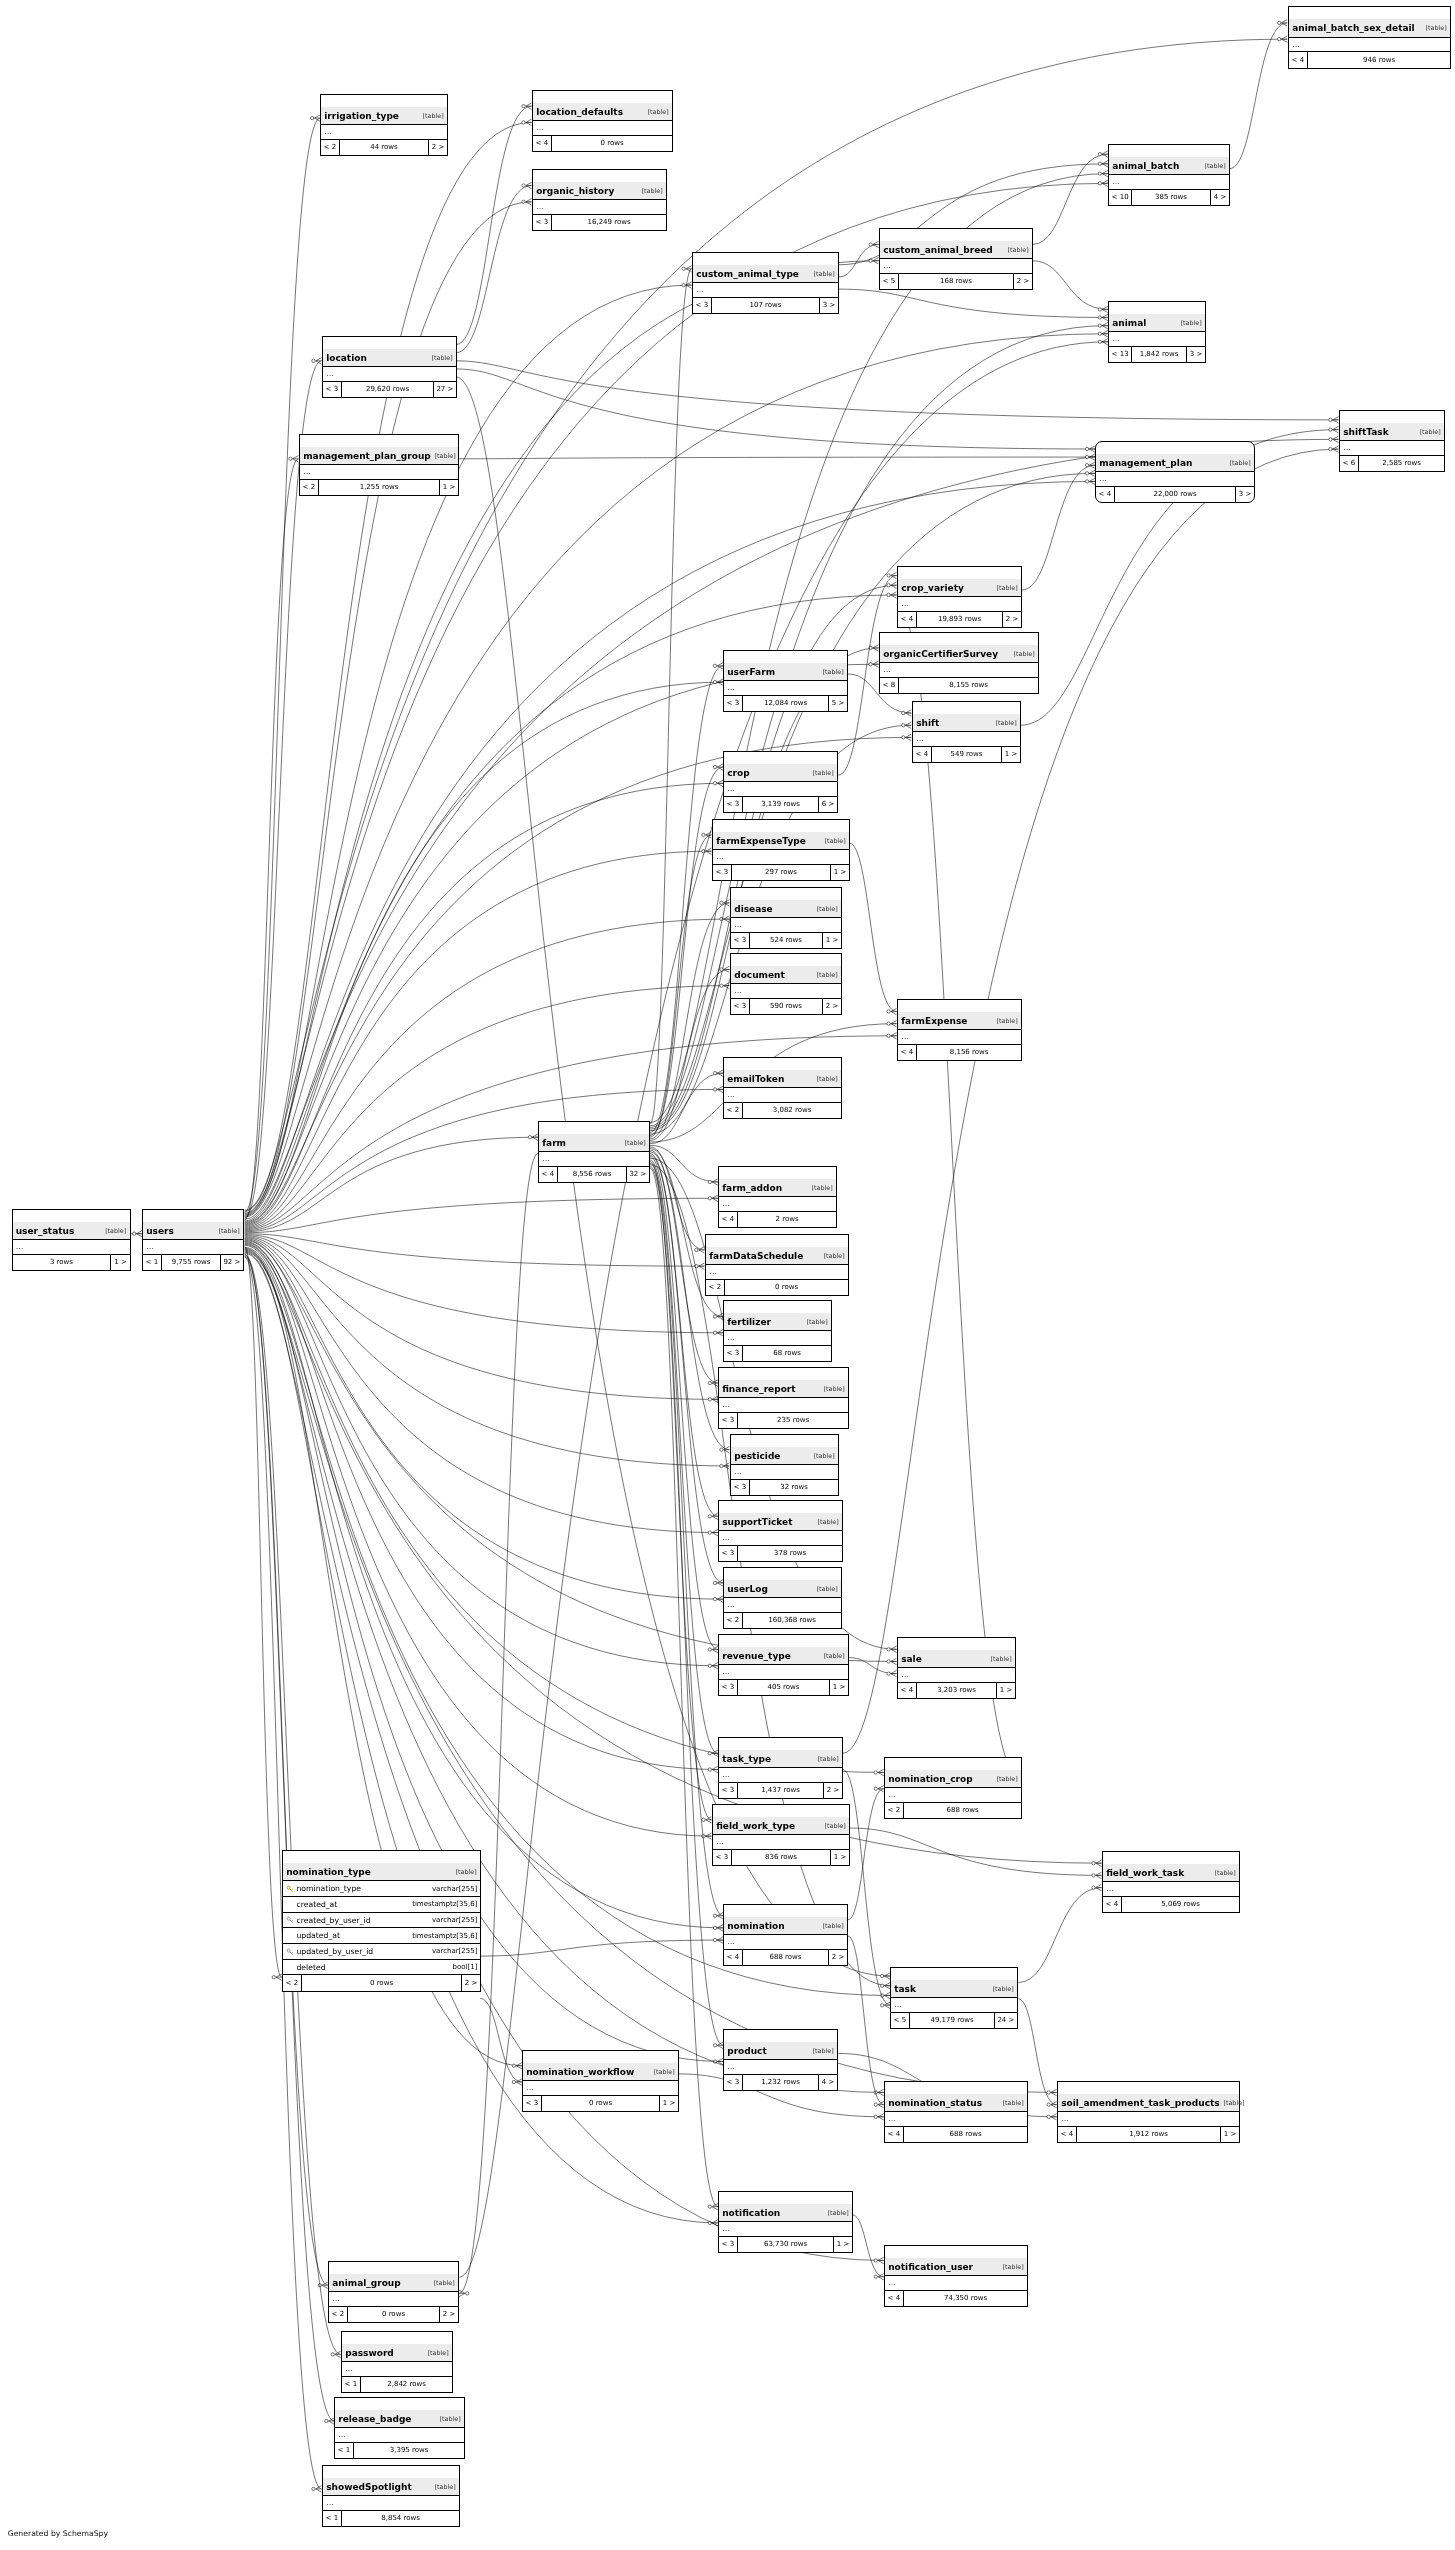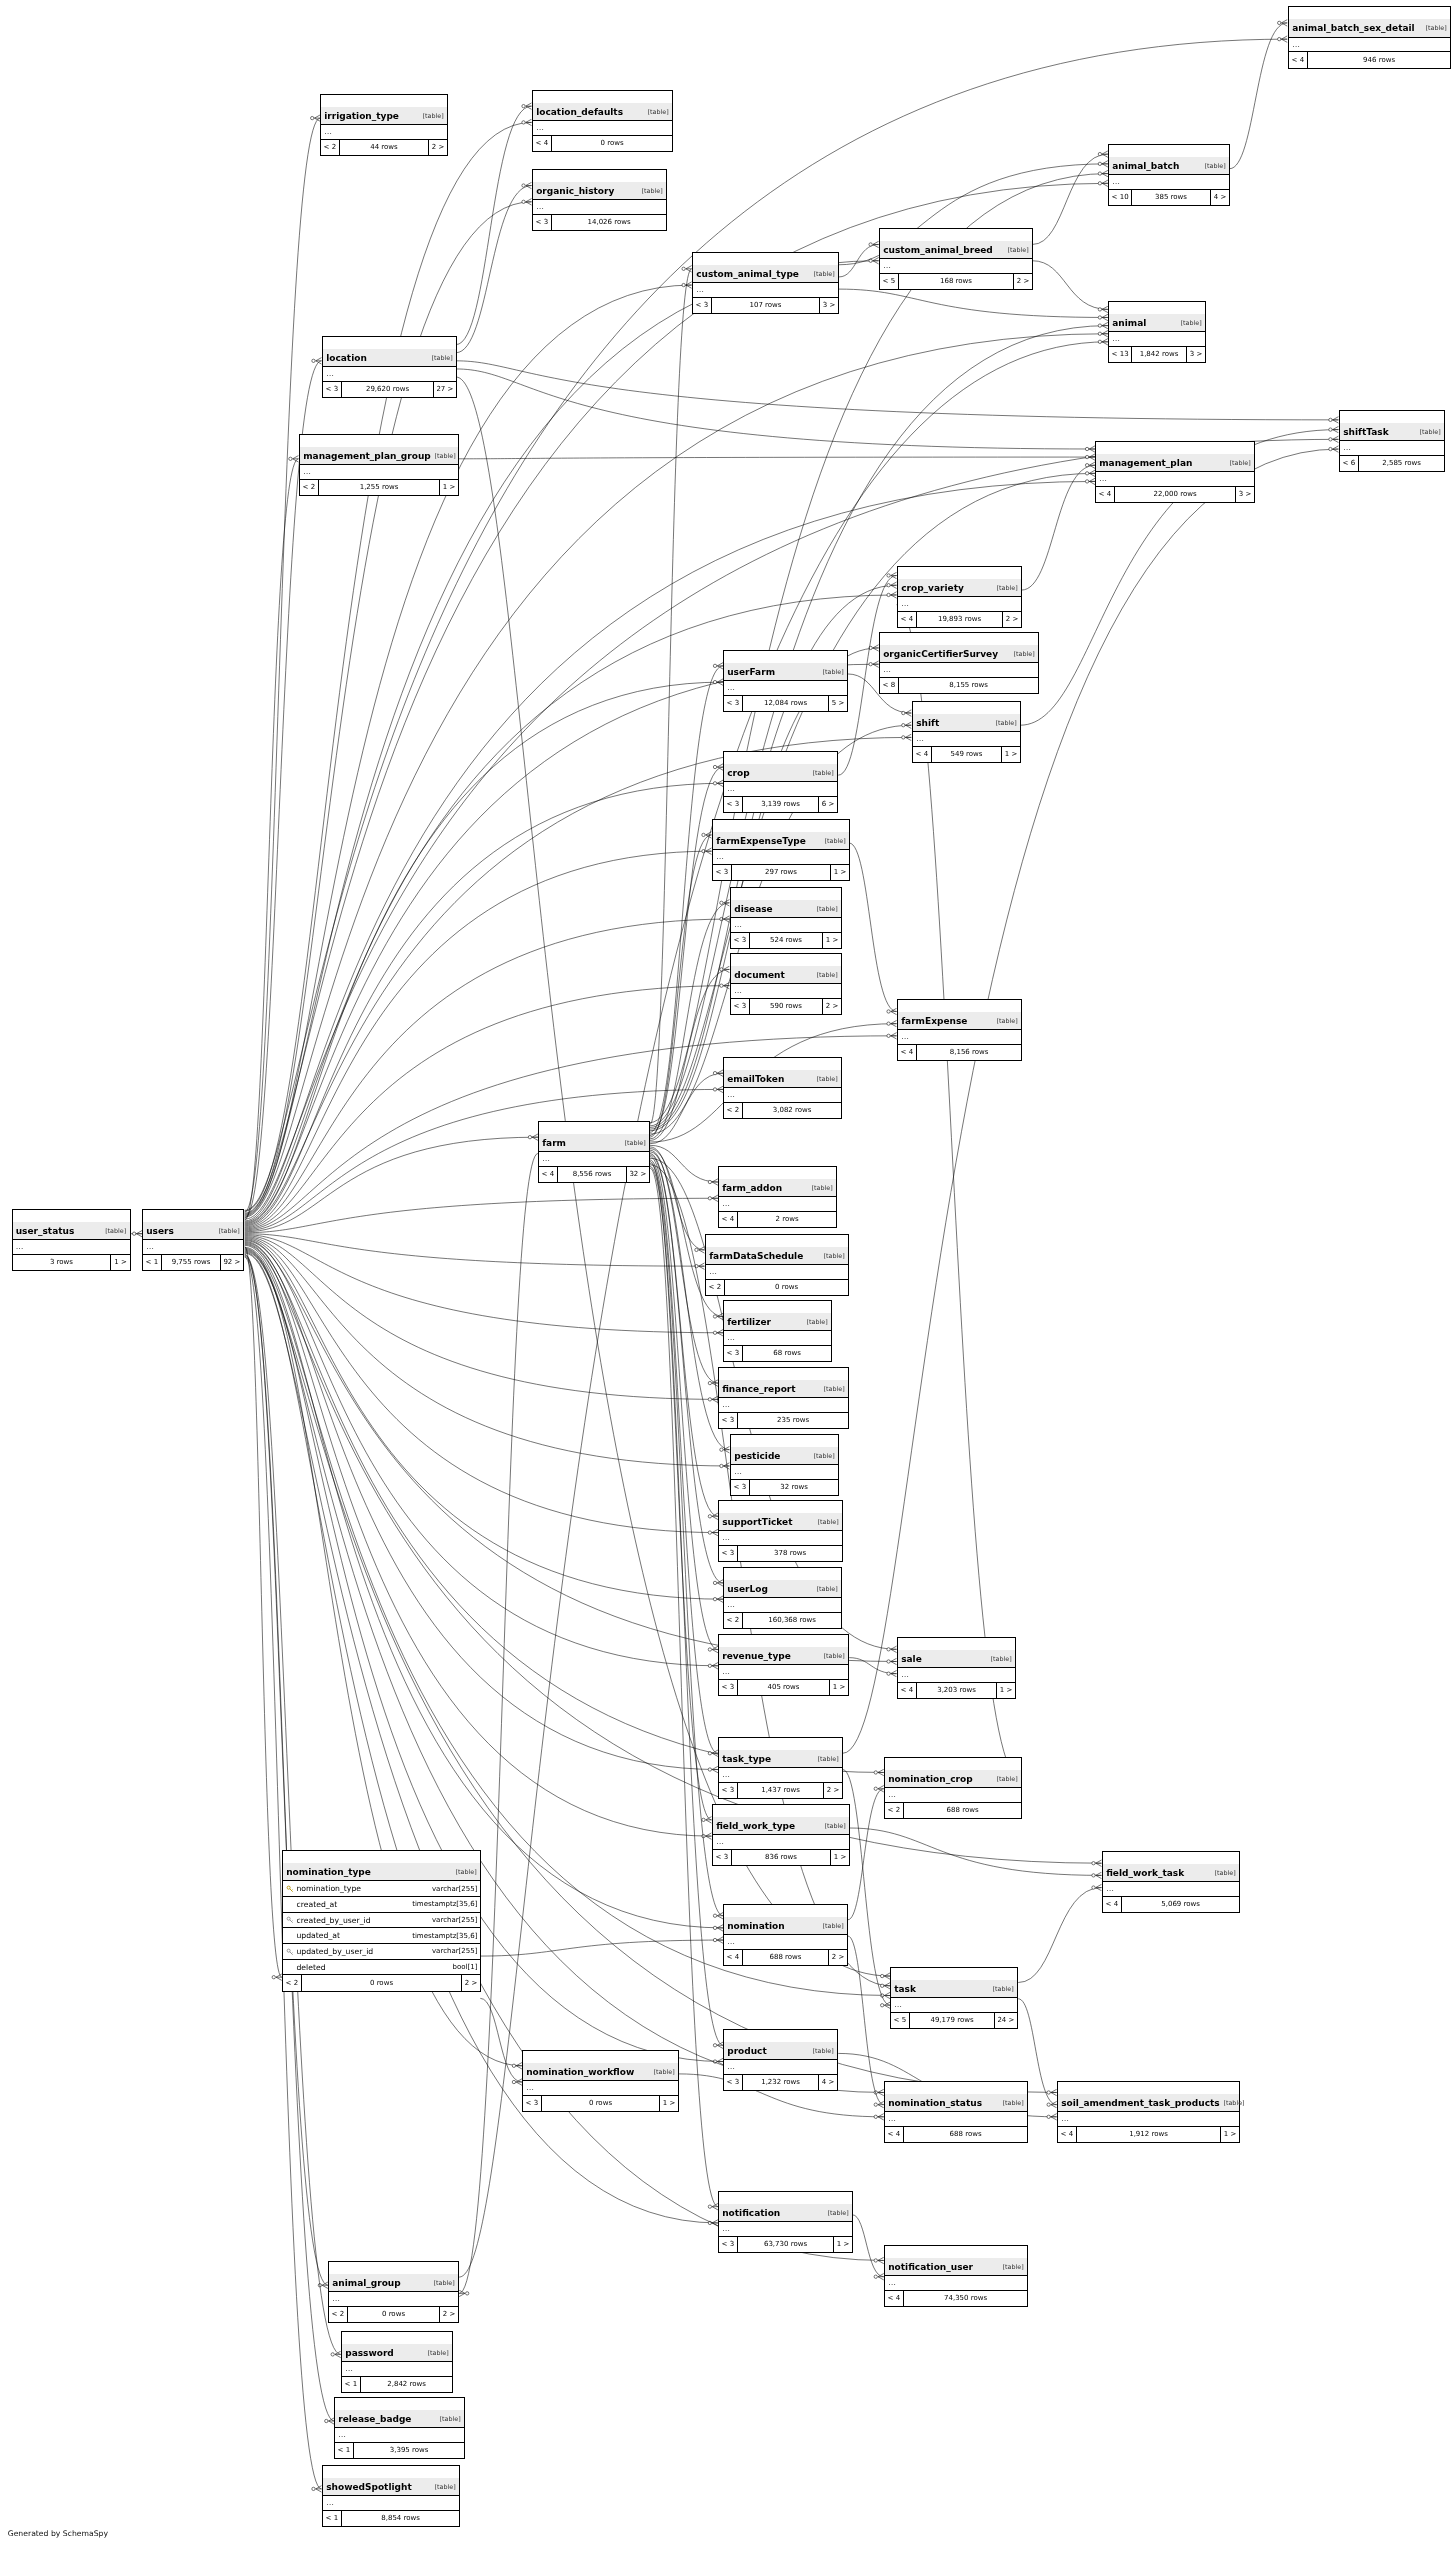--- a/index.html
+++ b/index.html
@@ -184,21 +184,21 @@
         </div>
       </div>
       <div class="tnode" style="left: 532px; top: 169px; width: 135px;">
         <div class="thead">
           <span class="tname">organic_history</span>
           <span class="ttag">[table]</span>
         </div>
         <div class="tdots">…</div>
         <div class="tfoot">
           <span class="fl">&lt; 3</span>
-          <span class="fc">14,026 rows</span>
+          <span class="fc">16,249 rows</span>
         </div>
       </div>
       <div class="tnode" style="left: 1108px; top: 144px; width: 122px;">
         <div class="thead">
           <span class="tname">animal_batch</span>
           <span class="ttag">[table]</span>
         </div>
         <div class="tdots">…</div>
         <div class="tfoot">
           <span class="fl">&lt; 10</span>
@@ -270,21 +270,21 @@
           <span class="tname">management_plan_group</span>
           <span class="ttag">[table]</span>
         </div>
         <div class="tdots">…</div>
         <div class="tfoot">
           <span class="fl">&lt; 2</span>
           <span class="fc">1,255 rows</span>
           <span class="fr">1 &gt;</span>
         </div>
       </div>
-      <div class="tnode" style="left: 1095px; top: 441px; width: 160px;">
+      <div class="tnode" style="left: 1095px; top: 441px; width: 160px; border-radius: 7px;">
         <div class="thead">
           <span class="tname">management_plan</span>
           <span class="ttag">[table]</span>
         </div>
         <div class="tdots">…</div>
         <div class="tfoot">
           <span class="fl">&lt; 4</span>
           <span class="fc">22,000 rows</span>
           <span class="fr">3 &gt;</span>
         </div>

